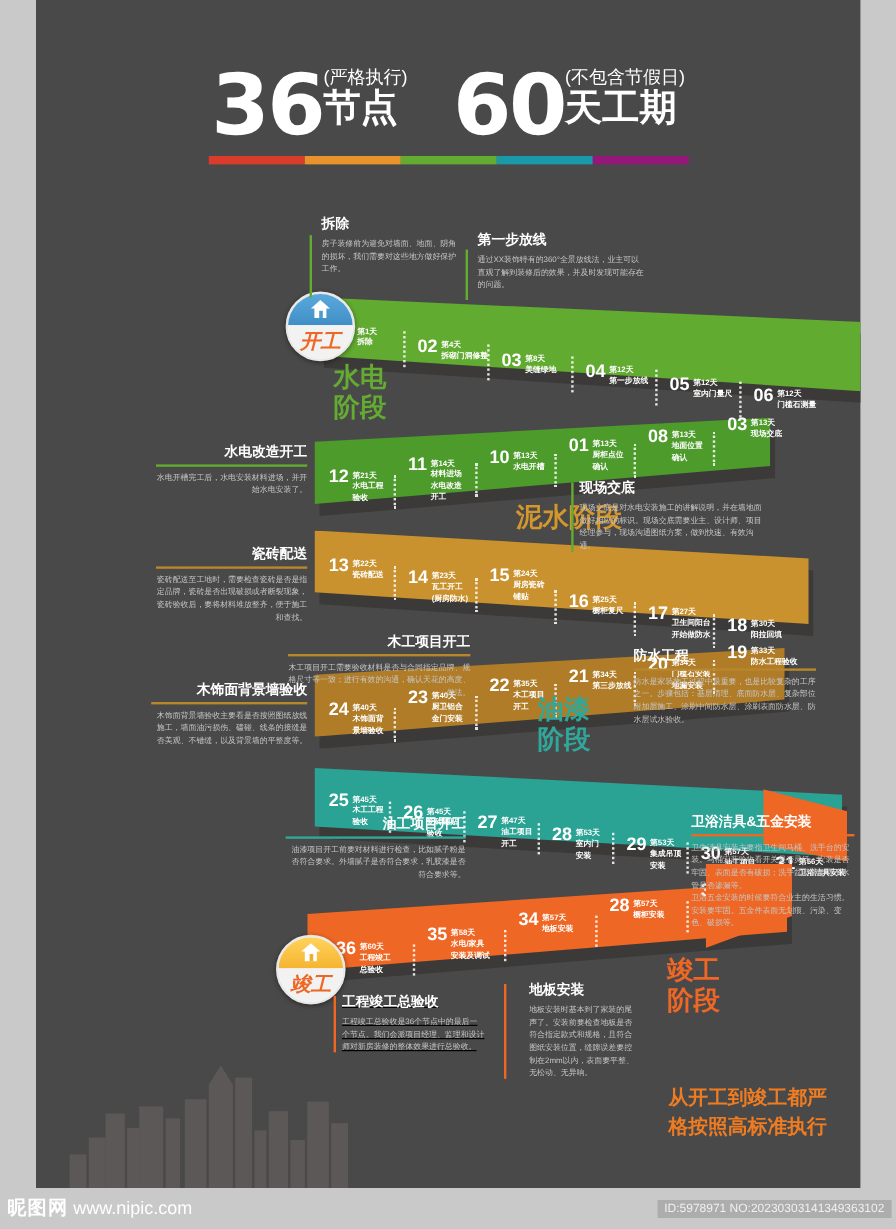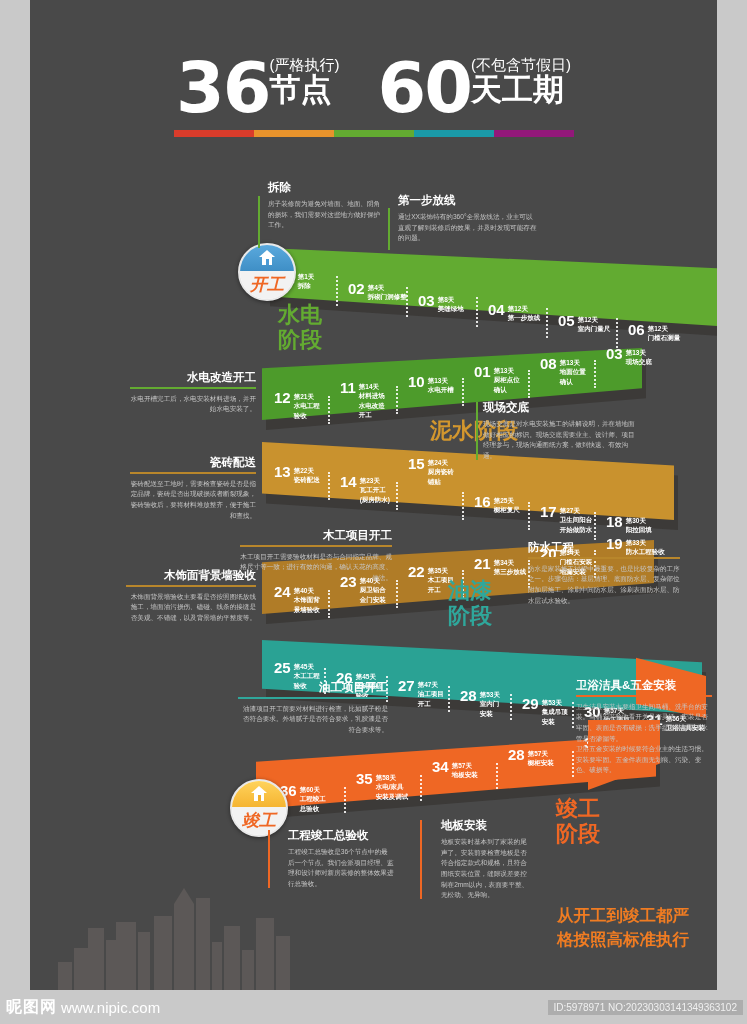--- a/index.html
+++ b/index.html
@@ -216,21 +216,21 @@
           <div class="num">13</div>
           <div class="sub">第22天
 瓷砖配送</div>
         </div>
         <div class="node inline" style="left: 310px; top: 474px;">
           <div class="num">14</div>
           <div class="sub">第23天
 瓦工开工
 (厨房防水)</div>
         </div>
-        <div class="node inline" style="left: 378px; top: 456px; justify-content: flex-end;">
+        <div class="node inline" style="left: 378px; top: 472px; justify-content: flex-end;">
           <div class="num">15</div>
           <div class="sub">第24天
 厨房瓷砖
 铺贴</div>
         </div>
         <div class="node inline" style="left: 444px; top: 494px;">
           <div class="num">16</div>
           <div class="sub">第25天
 橱柜复尺</div>
         </div>
@@ -455,21 +455,21 @@
           <div class="ct">油工项目开工</div>
           <div class="rule" style="background: rgb(47, 167, 155);"></div>
           <div class="cd" style="white-space: pre-line;">油漆项目开工前要对材料进行检查，比如腻子粉是否符合要求。外墙腻子是否符合要求，乳胶漆是否符合要求等。</div>
         </div>
         <div class="callout" style="left: 546px; top: 678px; width: 136px;">
           <div class="ct">卫浴洁具&amp;五金安装</div>
           <div class="rule" style="background: rgb(239, 103, 36);"></div>
           <div class="cd" style="white-space: pre-line;">卫生洁具安装主要指卫生间马桶、洗手台的安装。马桶安装验收看开关是否灵活、安装是否牢固、表面是否有破损；洗手盆安装要看下水管是否渗漏等。
 卫浴五金安装的时候要符合业主的生活习惯。安装要牢固。五金件表面无划痕、污染、变色、破损等。</div>
         </div>
-        <div class="callout" style="left: 238px; top: 828px; width: 126px; padding-left: 20px;">
+        <div class="callout" style="left: 248px; top: 828px; width: 126px; padding-left: 7px; text-decoration: underline;">
           <div class="ct">工程竣工总验收</div>
           <div class="cd" style="white-space: pre-line;">工程竣工总验收是36个节点中的最后一个节点。我们会派项目经理、监理和设计师对新房装修的整体效果进行总验收。</div>
           <div class="vrule" style="left: 0px; top: 2px; height: calc(100% - 4px); background: rgb(239, 103, 36);"></div>
         </div>
         <div class="callout" style="left: 390px; top: 818px; width: 112px; padding-left: 21px;">
           <div class="ct">地板安装</div>
           <div class="cd" style="white-space: pre-line;">地板安装时基本到了家装的尾声了。安装前要检查地板是否符合指定款式和规格，且符合图纸安装位置，缝隙误差要控制在2mm以内，表面要平整、无松动、无异响。</div>
           <div class="vrule" style="left: 0px; top: 2px; height: calc(100% - 4px); background: rgb(239, 103, 36);"></div>
         </div>
       </div>

